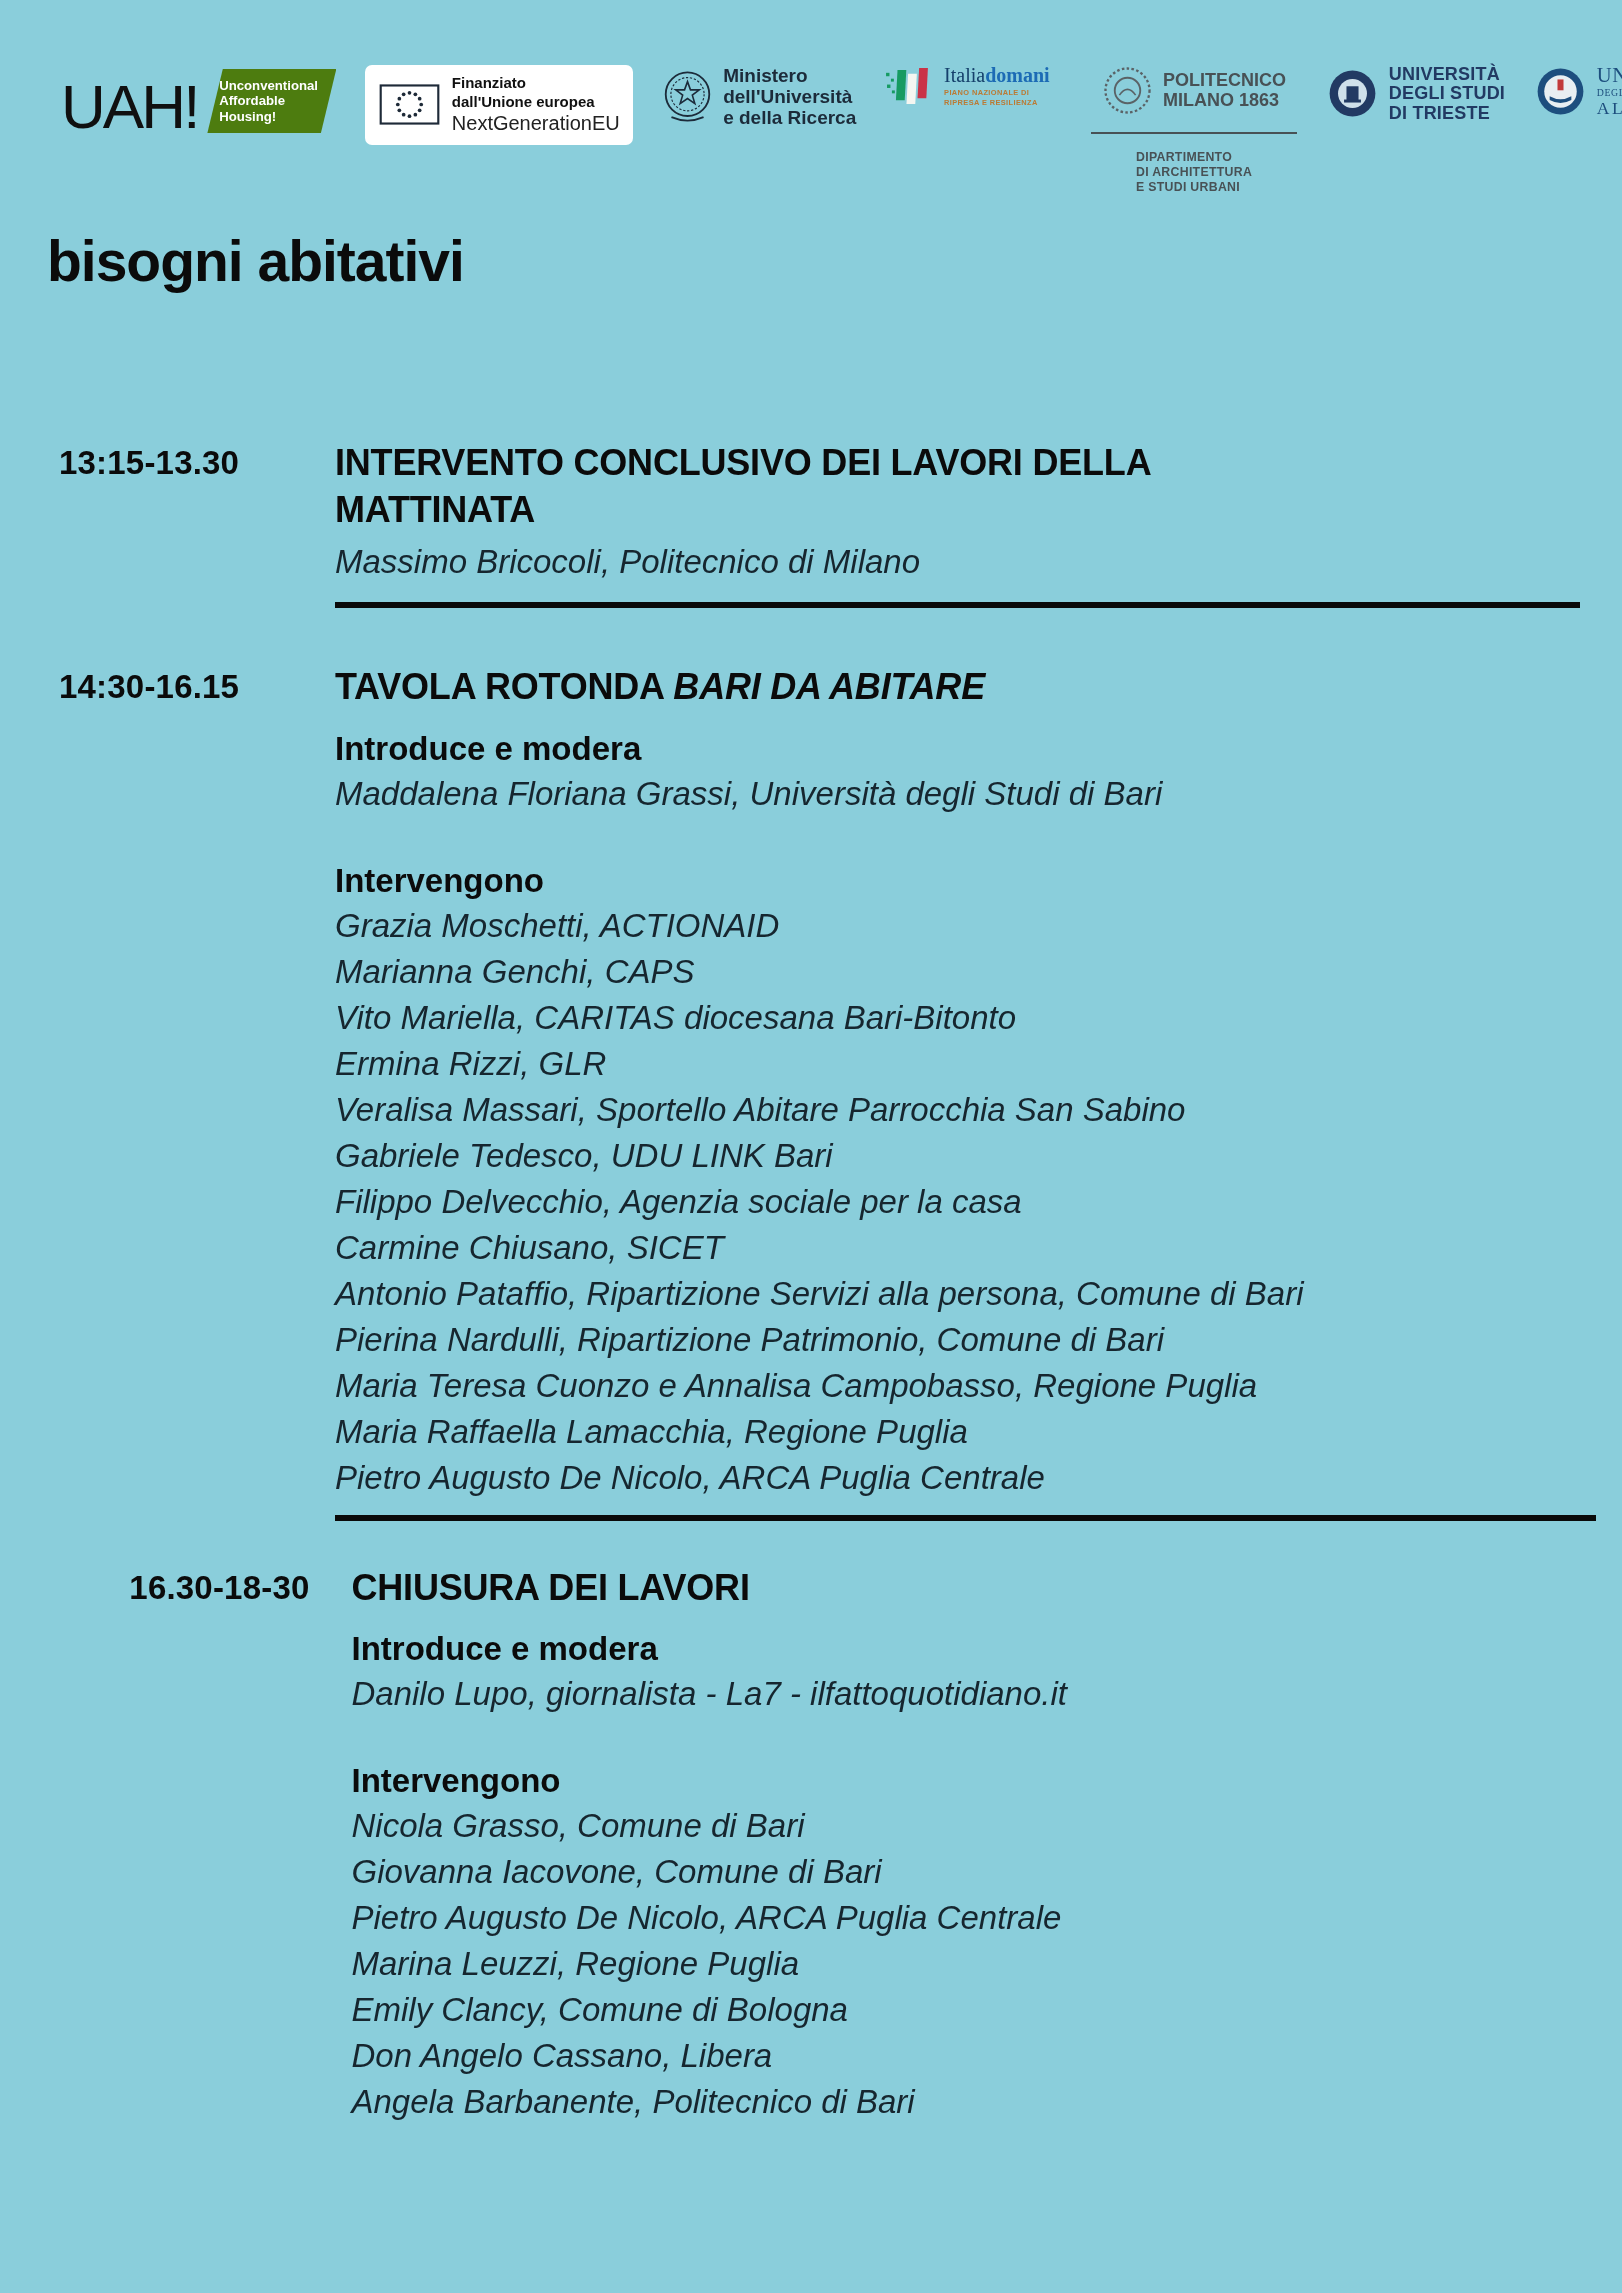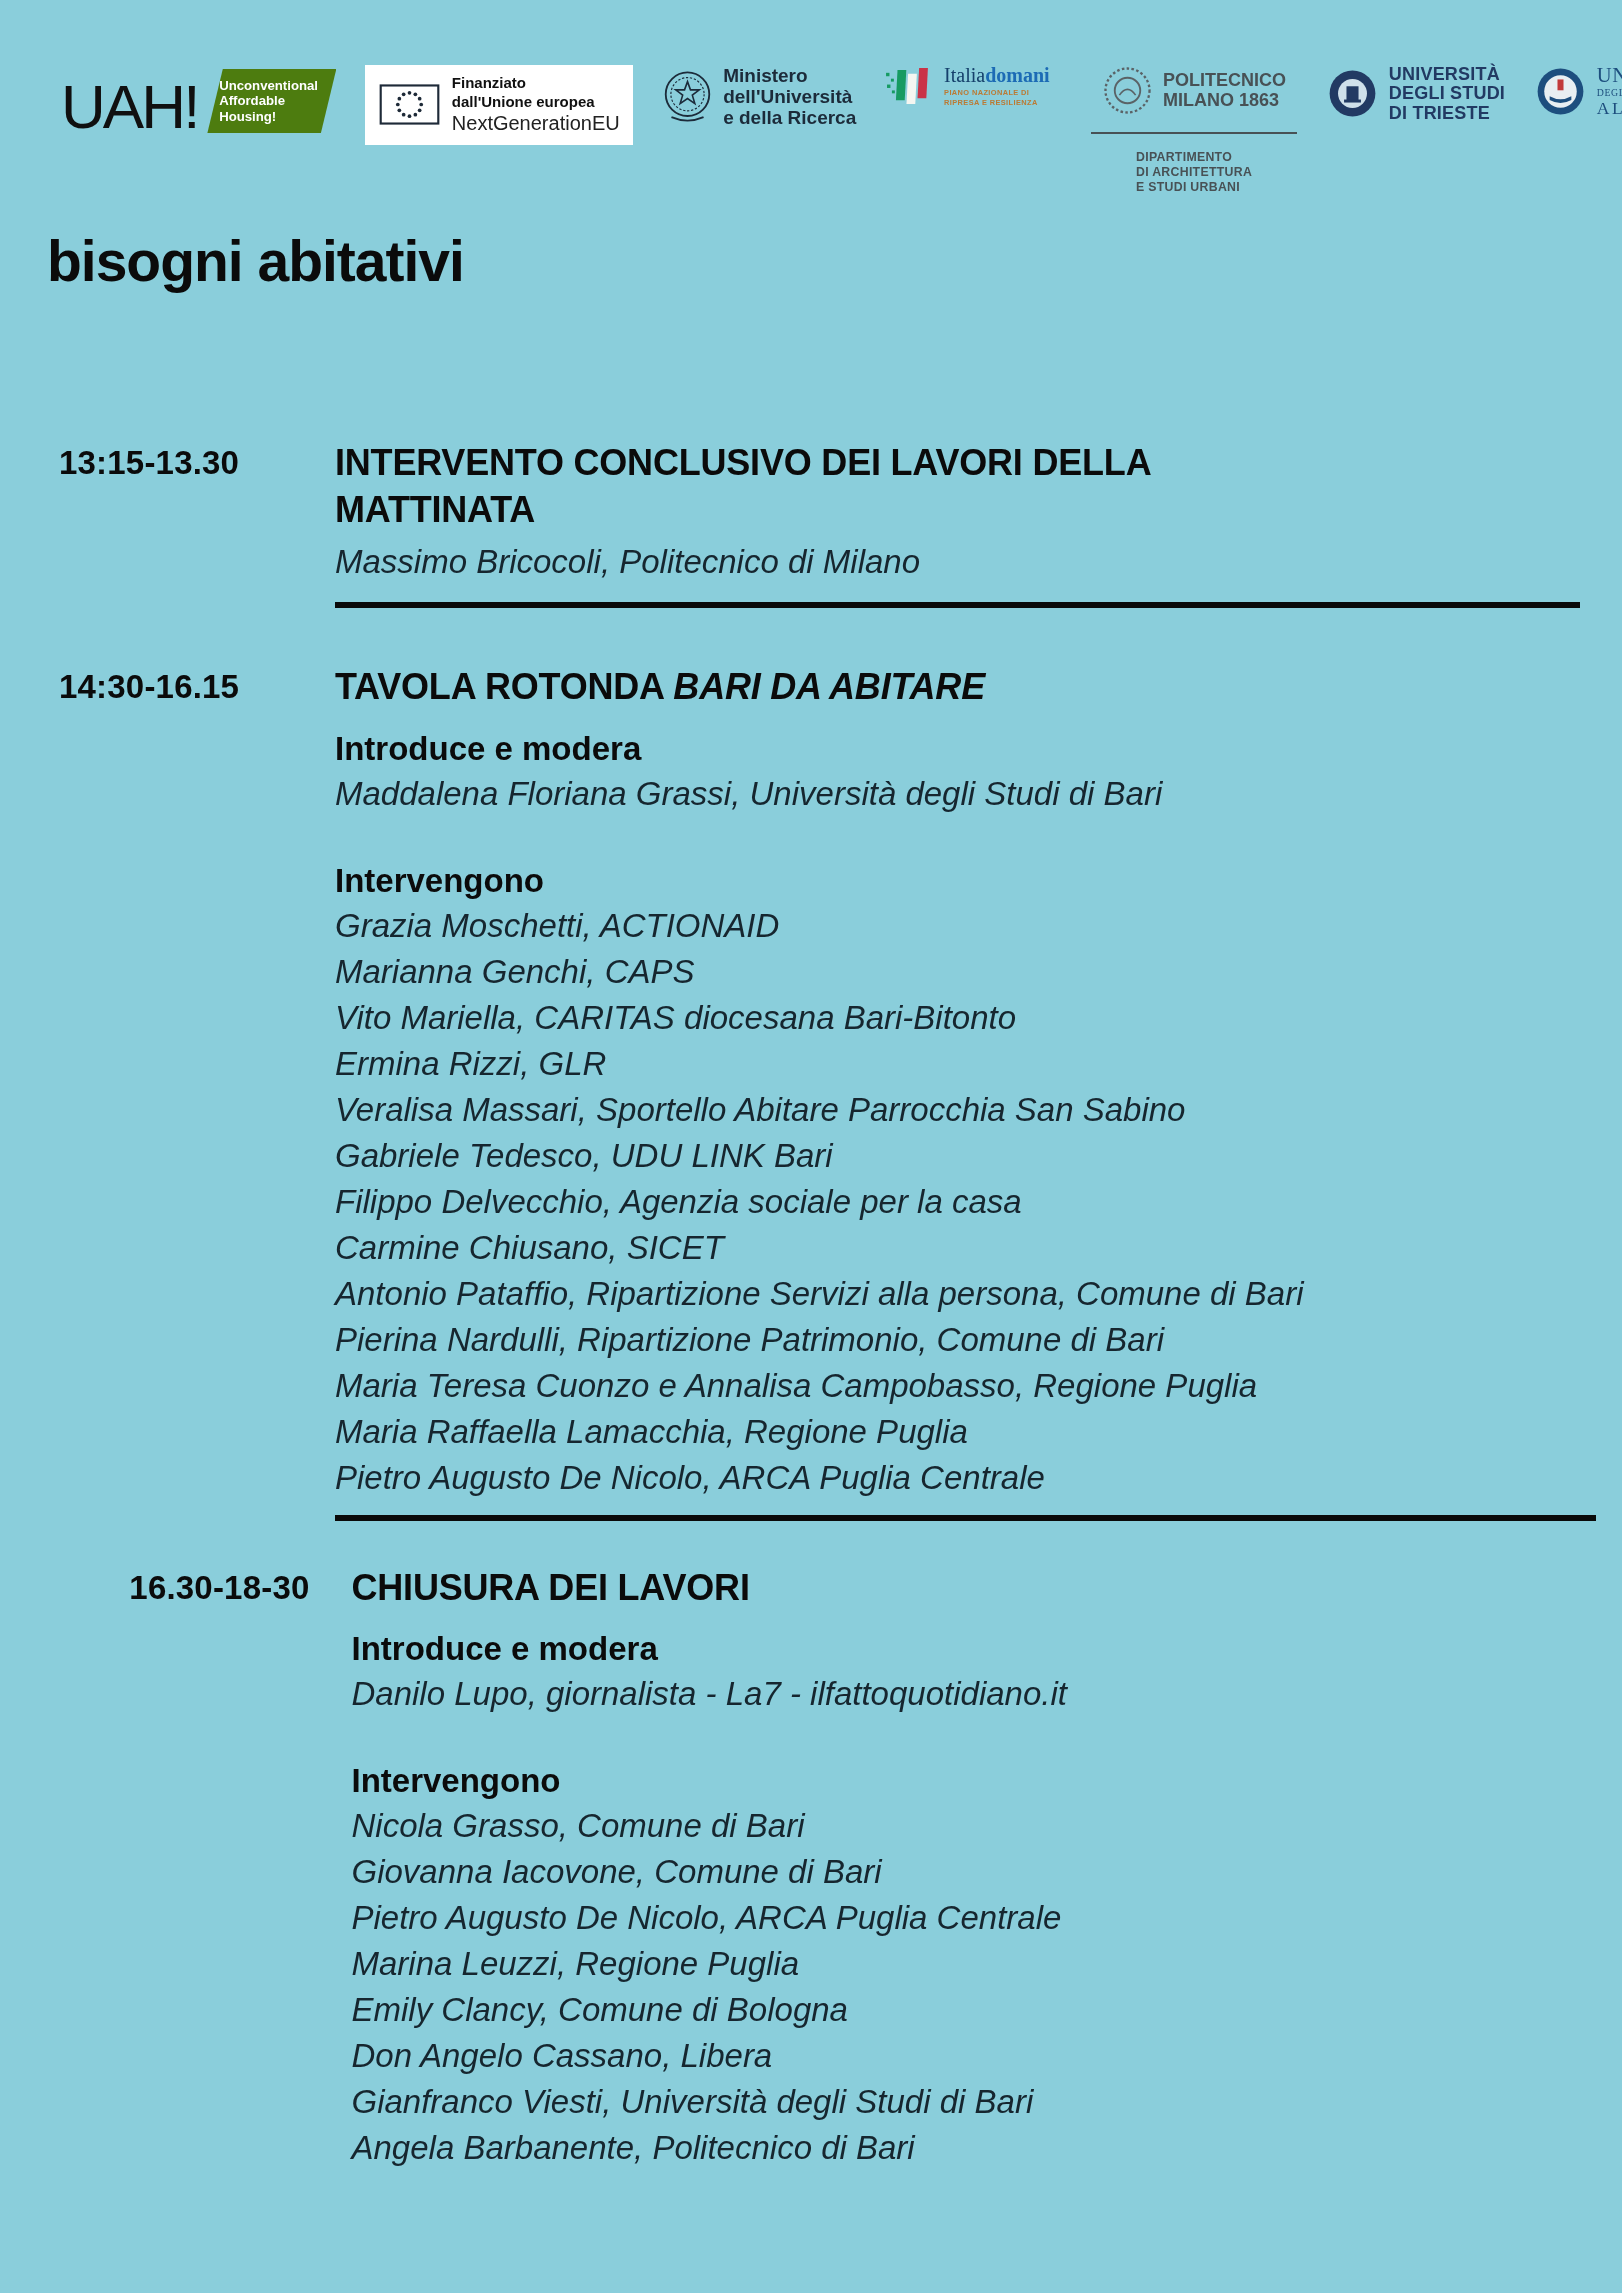--- a/index.html
+++ b/index.html
@@ -24,21 +24,21 @@
 
   
   .uah-text { font-size:62px; font-weight:400; letter-spacing:-2.9px; color:#101010; line-height:1;margin-top:11px; }
   .uah-tag {
     background:#4d7c0f; color:#fff; font-size:13.2px; font-weight:700;
     line-height:1.18; padding:8.8px 19.6px 8.8px 11.8px; width:129px;
     clip-path:polygon(12% 0, 100% 0, 88% 100%, 0 100%);
   }
 
   
-  .eu-box { background:#fff; padding:9.8px 13.7px; display:flex; align-items:center; gap:11.8px; }
+  .eu-box { background:#fff; padding:9.8px 13.7px; display:flex; align-items:center; gap:11.8px;border-radius:7px; }
   .eu-text { font-size:15px; line-height:1.22; color:#111; }
   .eu-text .b { font-weight:700; display:block; }
   .eu-text .r { font-weight:400; display:block; font-size:20px; color:#222; }
 
   
   .mur-text { font-size:19px; font-weight:700; color:#1c2b3a; line-height:1.12; white-space:pre-line; }
 
   
   .ita-col { display:flex; flex-direction:column; }
   .ita-name { font-family:"Liberation Serif", serif; font-size:20px; line-height:1; }
@@ -264,21 +264,20 @@
         <div class="moderator-line">Danilo Lupo, giornalista - La7 - ilfattoquotidiano.it</div>
         <div class="label-line s-label">Intervengono</div>
         <div class="speakers">
 
         <div class="speaker-line">Nicola Grasso, Comune di Bari</div>
             <div class="speaker-line">Giovanna Iacovone, Comune di Bari</div>
             <div class="speaker-line">Pietro Augusto De Nicolo, ARCA Puglia Centrale</div>
             <div class="speaker-line">Marina Leuzzi, Regione Puglia</div>
             <div class="speaker-line">Emily Clancy, Comune di Bologna</div>
             <div class="speaker-line">Don Angelo Cassano, Libera</div>
-            <div class="speaker-line">Gianfranco Viesti, Università degli Studi di Bari</div>
             <div class="speaker-line">Angela Barbanente, Politecnico di Bari</div>
           </div>
       </div>
     </div>
 
   </div>
 </div>
 
 
 </body></html>

